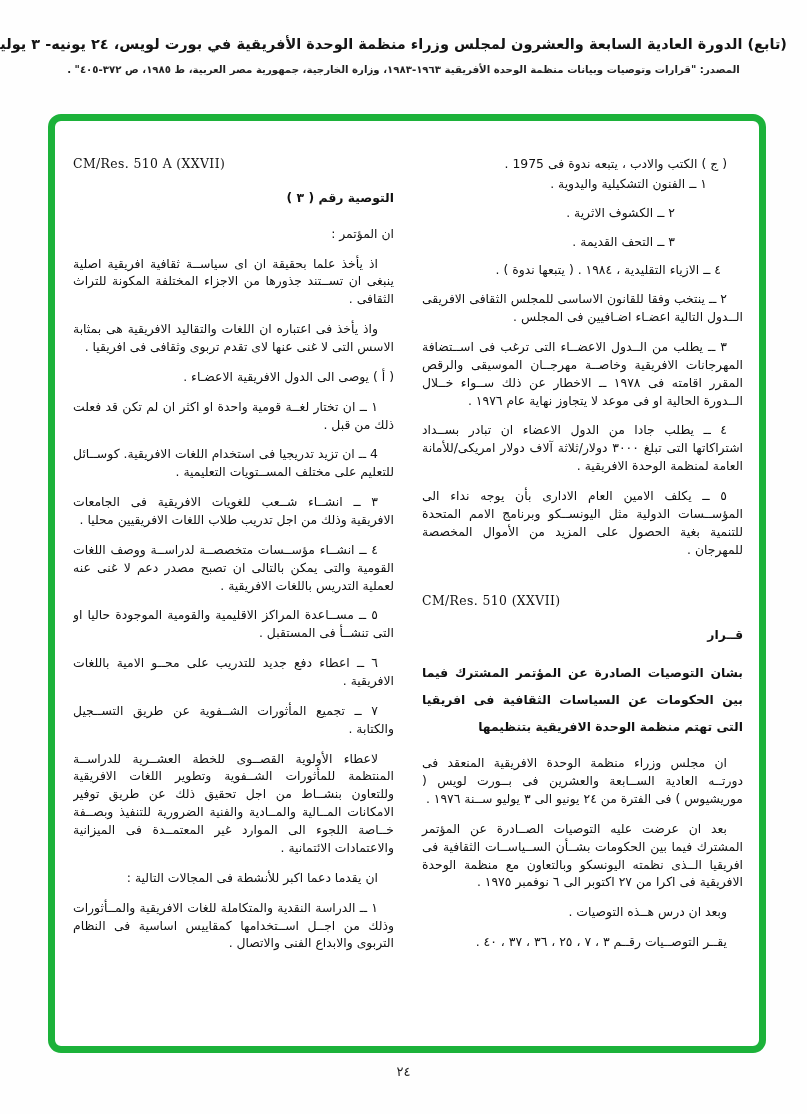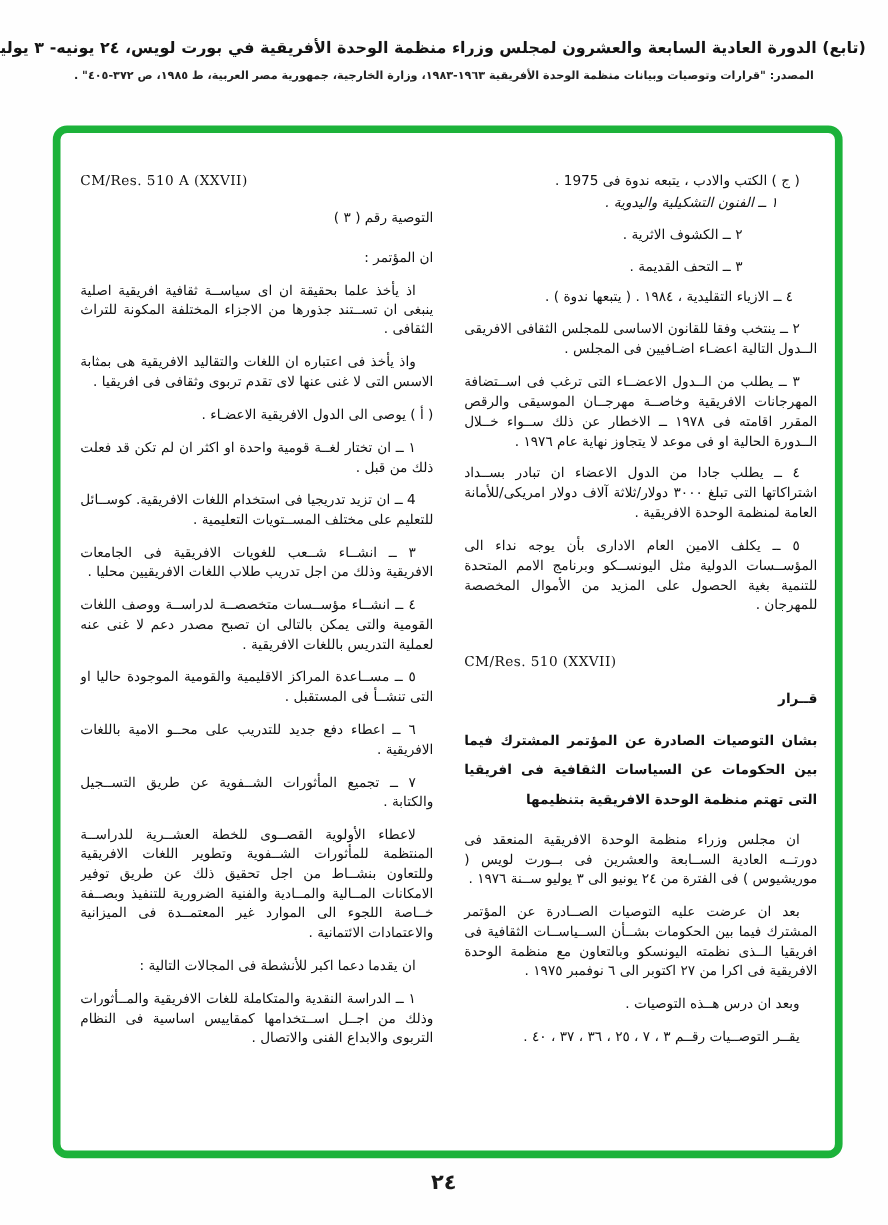--- a/index.html
+++ b/index.html
@@ -48,42 +48,42 @@
     color:#111;
   }
   .indent{text-indent:16px;}
   .latin{
     direction:ltr;text-align:left;
     font-family:"DejaVu Serif","Liberation Serif",serif;
     font-size:14px;letter-spacing:.4px;
     margin-bottom:16px !important;
   }
   .title-center{
-    text-align:right;font-weight:normal;font-size:13.6px;
+    text-align:right;font-weight:bold;font-size:13.6px;
     margin:10px 0 18px 0 !important;
   }
   .list-line{text-align:right !important;margin-bottom:11px !important;}
   .exh-head{text-align:right !important;margin:-10px 108px 12px 0 !important;}
-  .ind-a{margin-right:36px !important;font-style:italic;}
+  .ind-a{margin-right:36px !important;}
   .ind-b{margin-right:68px !important;}
   .ind-c{margin-right:22px !important;}
   .gap-top{margin-top:34px !important;}
   .decision-title{
     text-align:center;font-weight:bold;font-size:14.5px;
     letter-spacing:1px;margin:14px 0 16px 0 !important;
   }
   .decision-subject{
     font-weight:bold;font-size:13px;line-height:2.15 !important;
     margin-bottom:14px !important;
   }
   .tight{margin-bottom:2px !important;}
   
   .page-number{
     position:absolute;top:1064px;left:0;right:0;
-    text-align:center;font-size:19px;font-weight:bold;color:#1a1a1a;
+    text-align:center;font-size:13px;font-weight:normal;color:#1a1a1a;
     letter-spacing:4px;
   }
 </style>
 </head>
 <body>
 
 <div class="page">
 
   <div class="doc-header">
     <div class="hdr-line1">(تابع) الدورة العادية السابعة والعشرون لمجلس وزراء منظمة الوحدة الأفريقية في بورت لويس، ٢٤ يونيه- ٣ يوليه ١٩٧٦</div>

